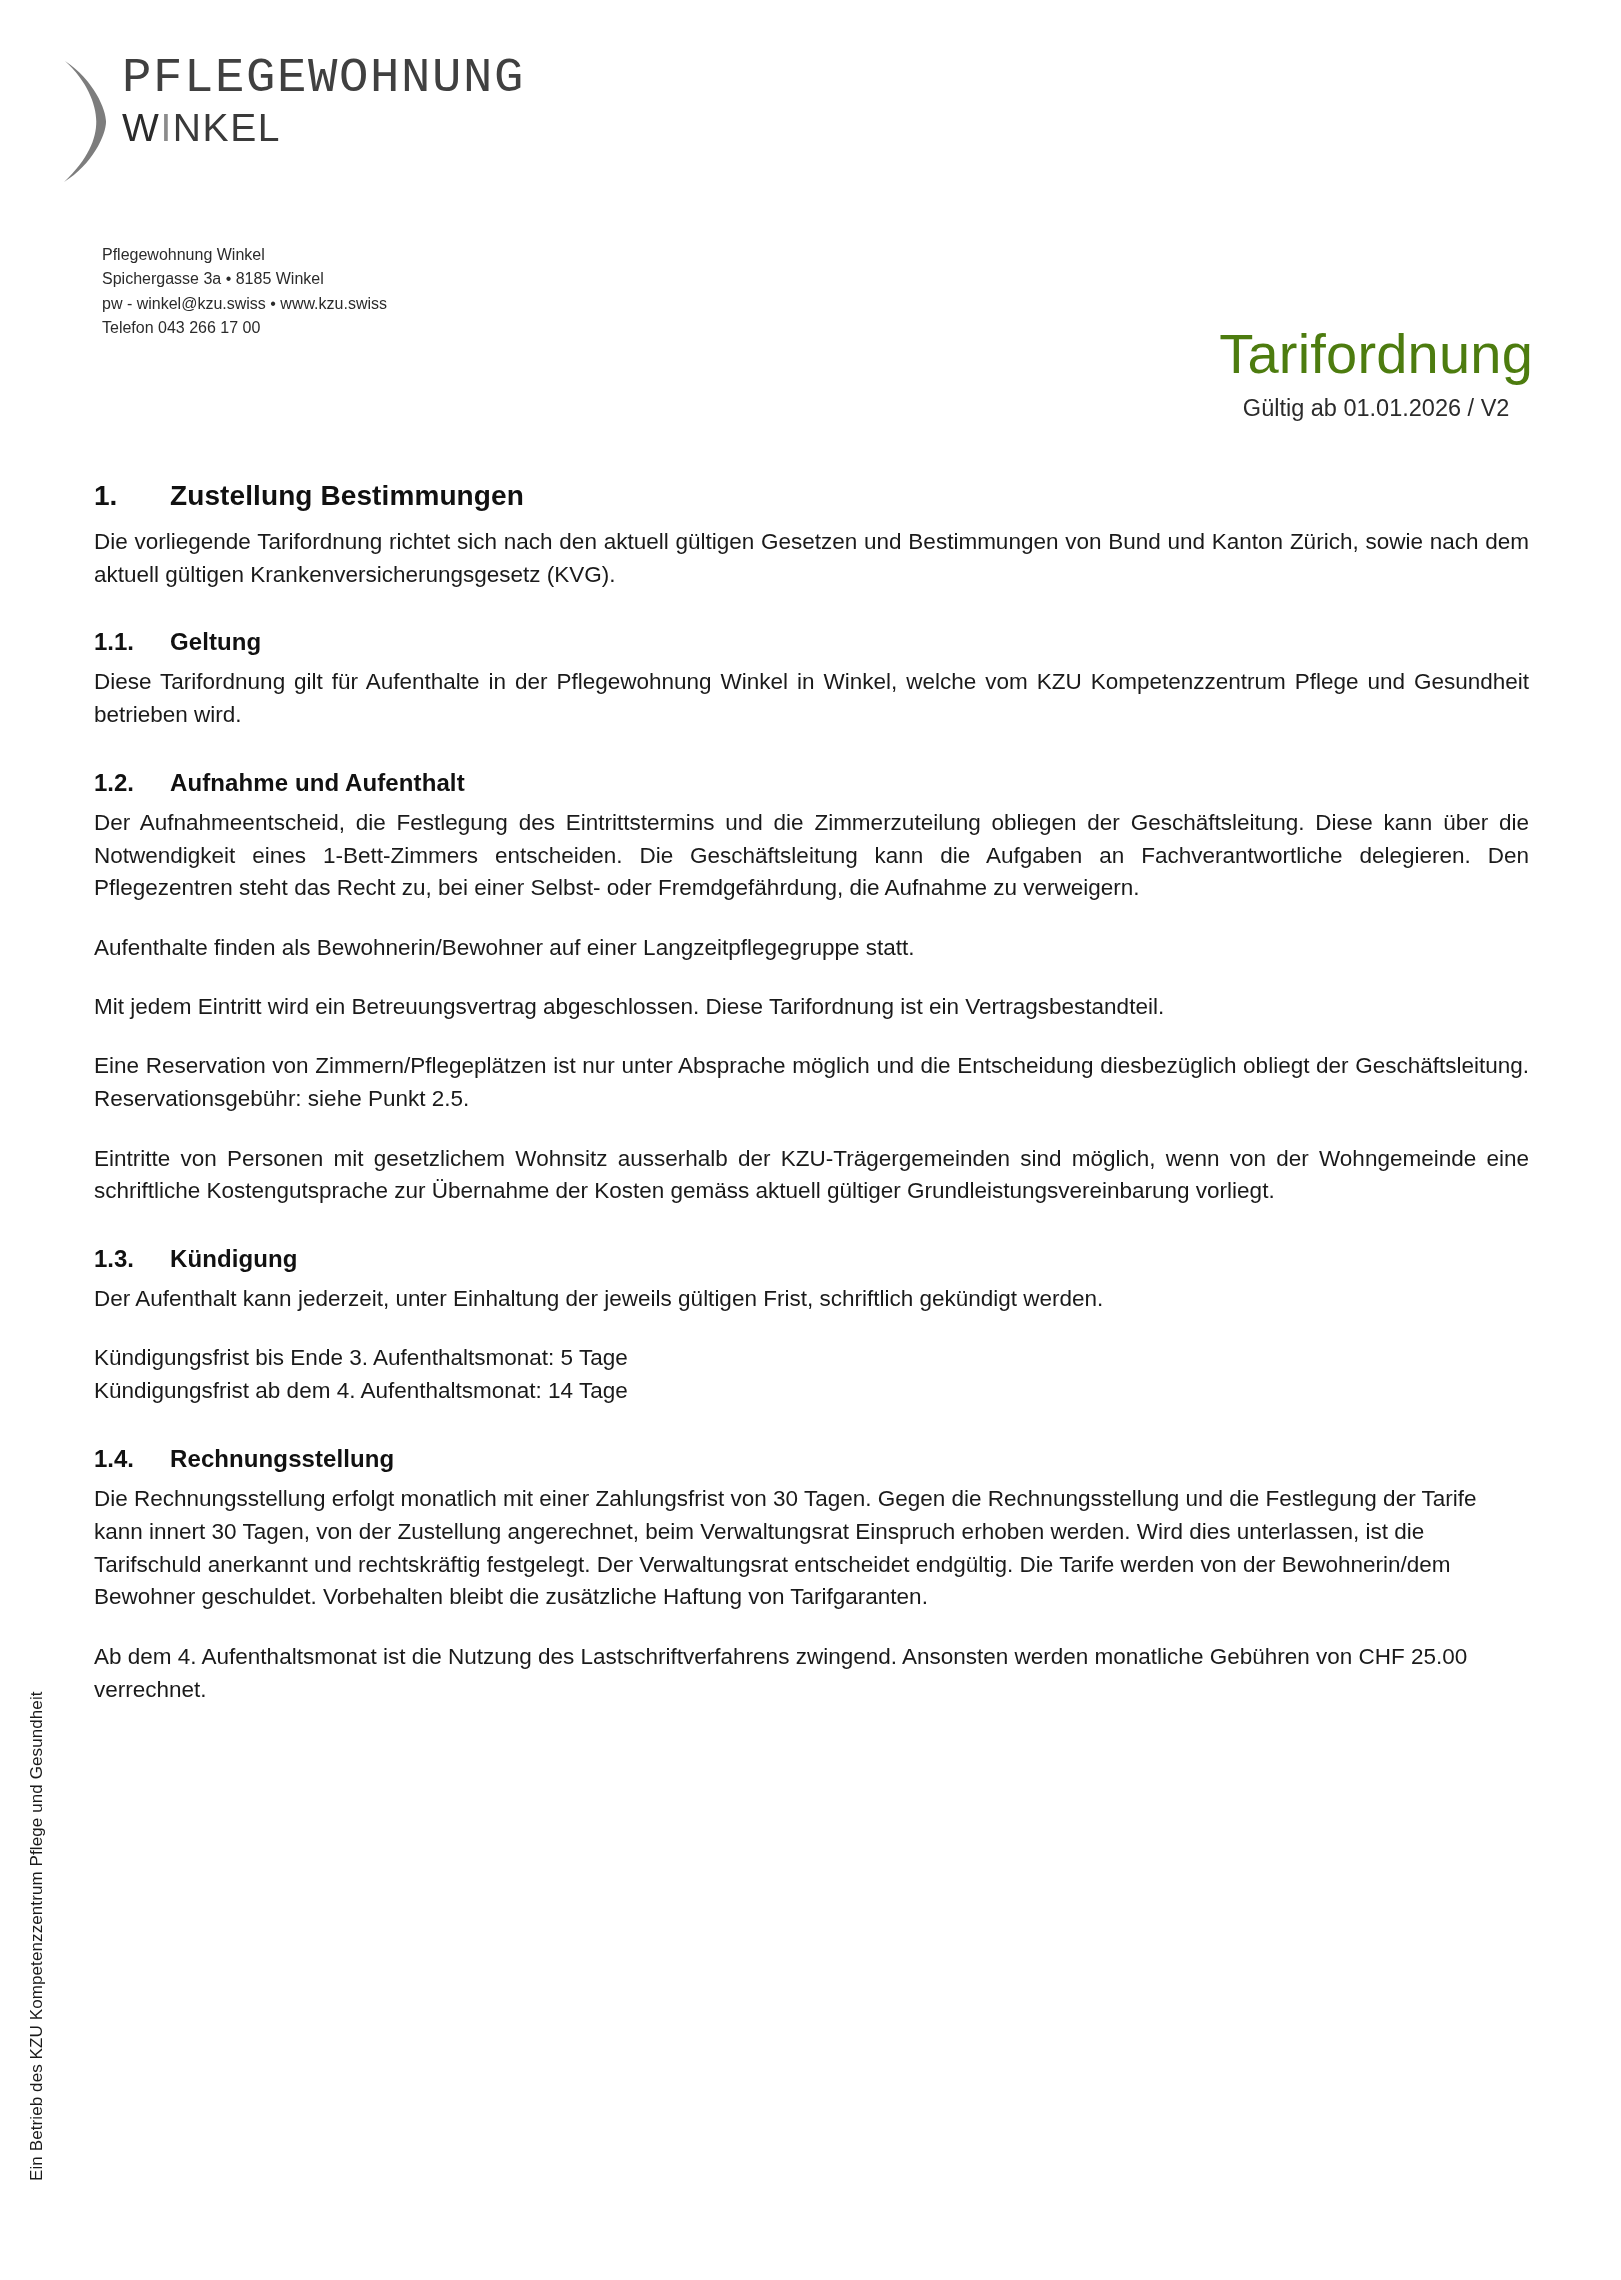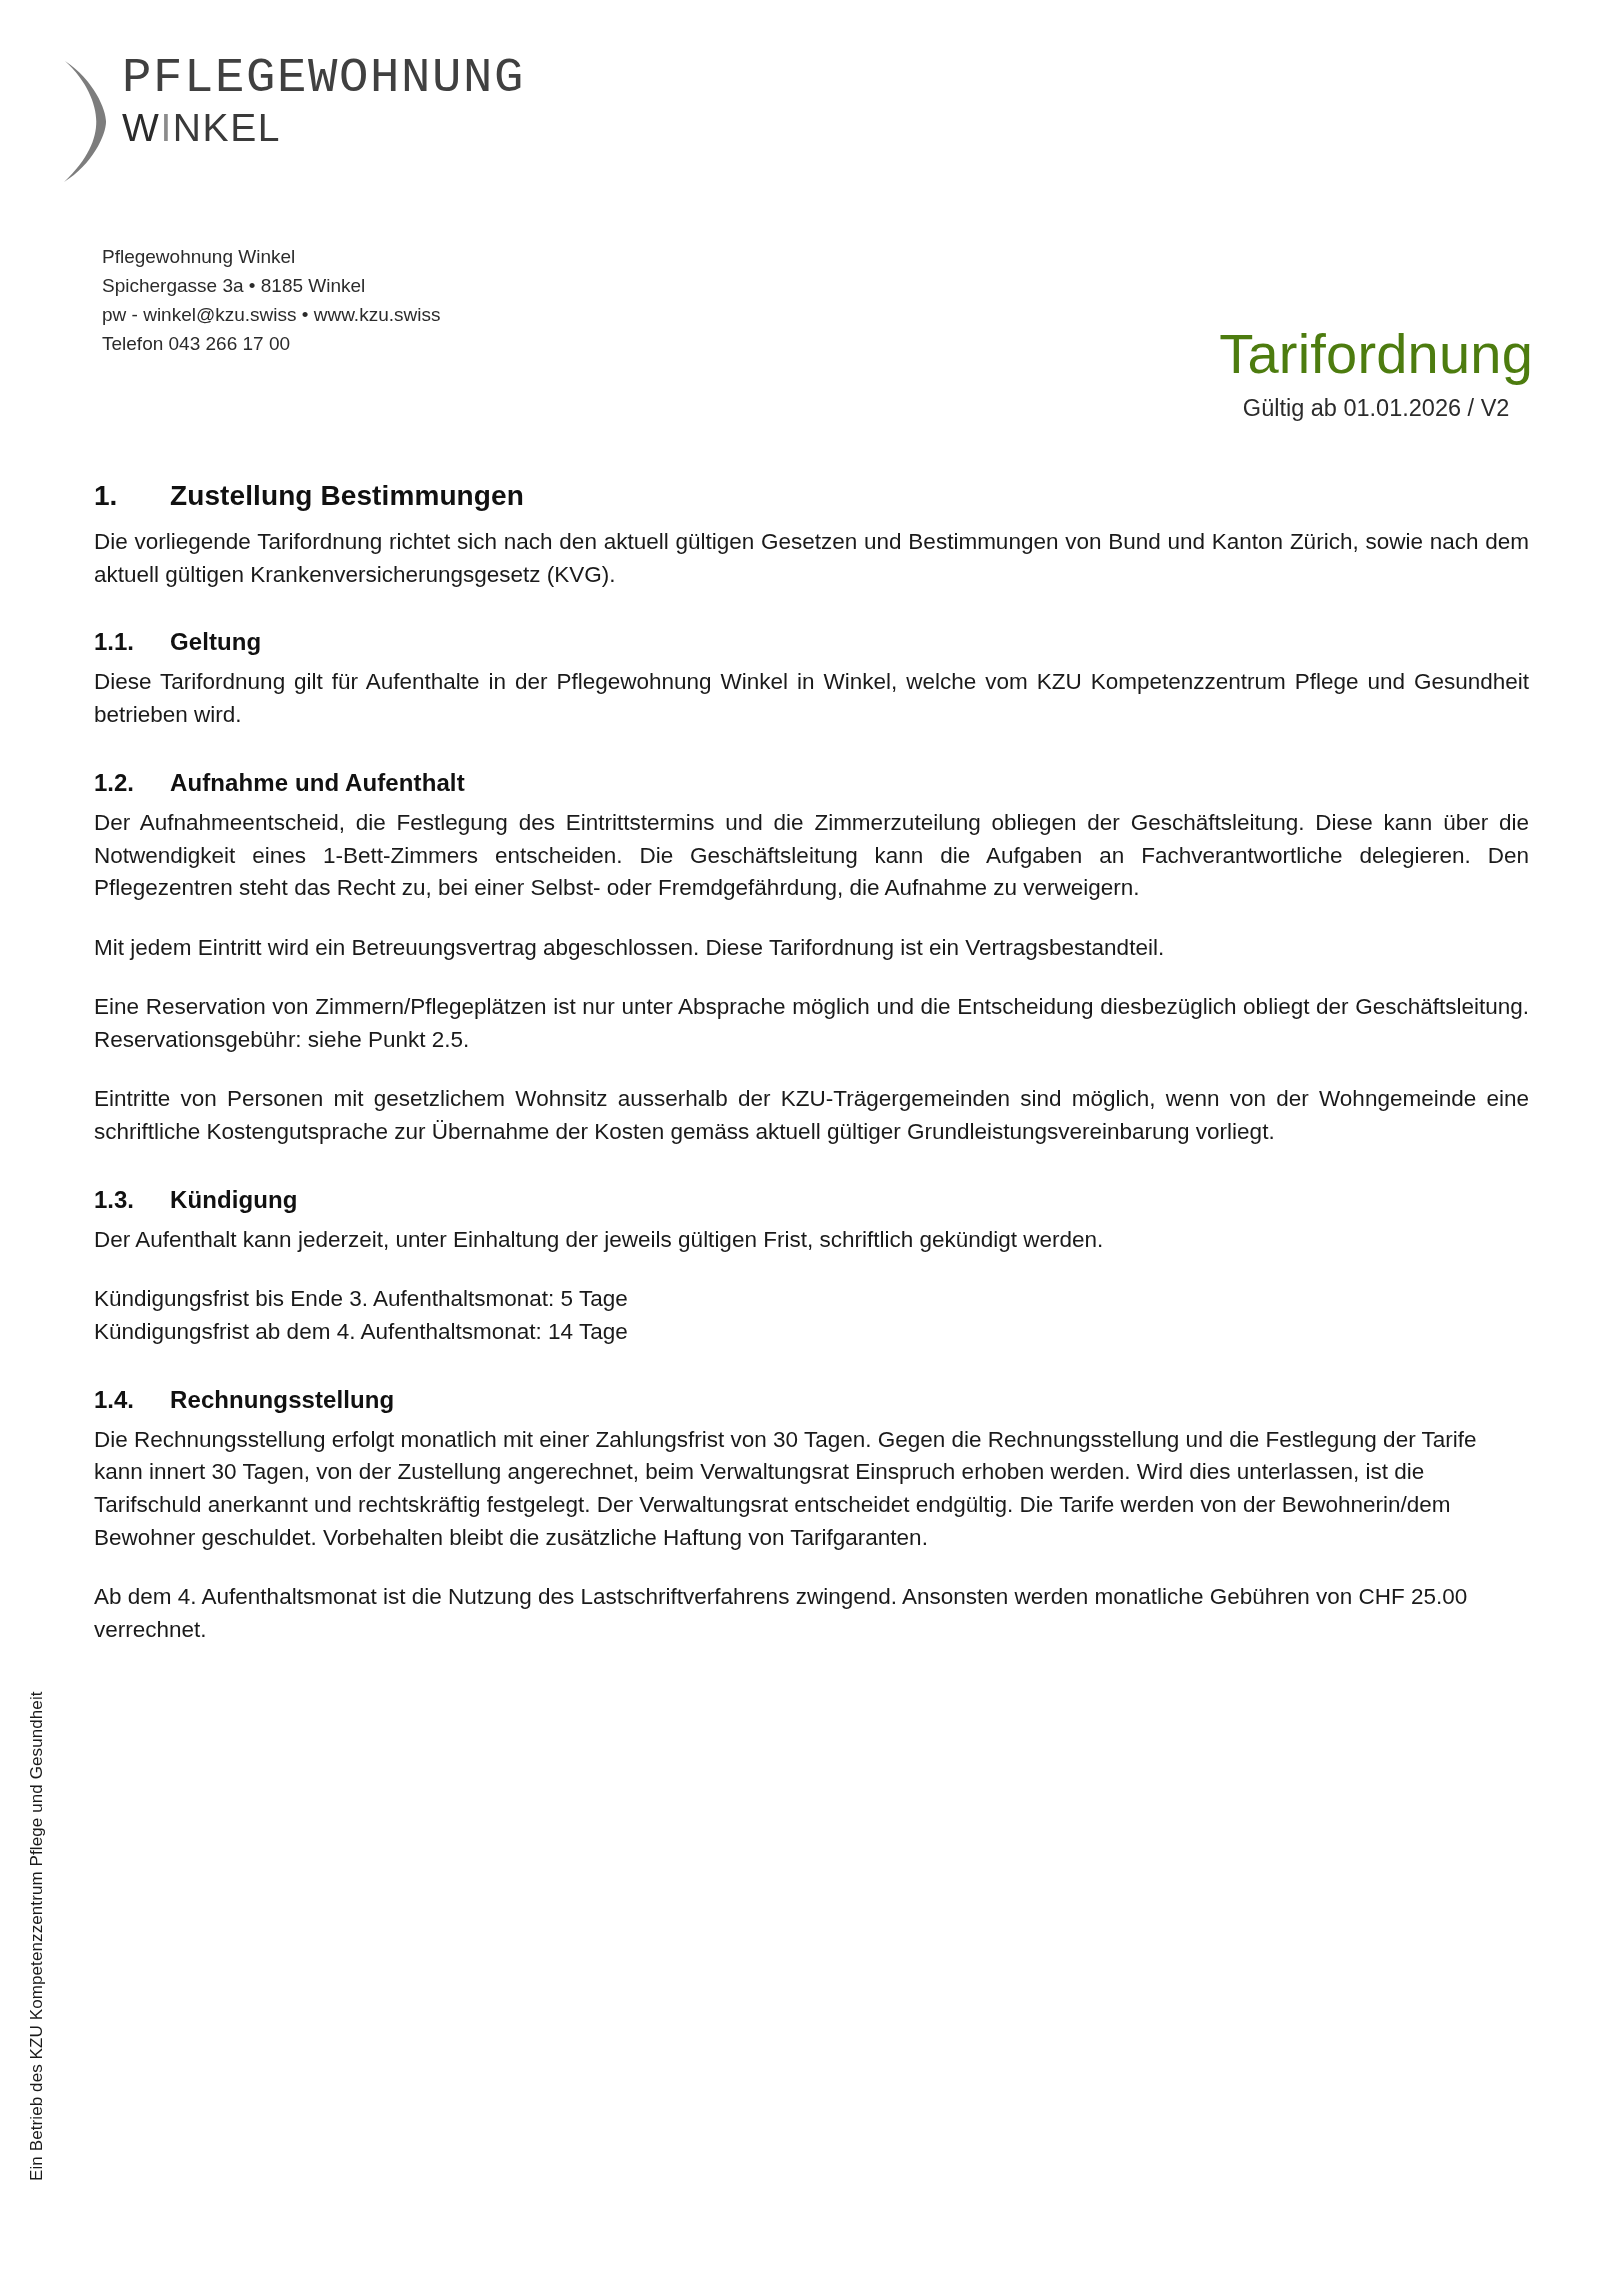--- a/index.html
+++ b/index.html
@@ -72,21 +72,21 @@
     white-space: nowrap;
   }
   .logo-line2 .w { color: #2b2b2b; }
   .logo-line2 .i { color: #8b8b8b; }
   .logo-line2 .rest { color: #3a3a3a; }
 
   .address {
     position: absolute;
     left: 102px;
     top: 243px;
-    font-size: 19px;
+    font-size: 16px;
     line-height: 1.52;
     color: #2b2b2b;
     white-space: nowrap;
   }
   .address div { white-space: nowrap; }
 
   
   .doc-title {
     position: absolute;
     right: 88px;
@@ -213,20 +213,21 @@
       <div class="num">1.1.</div>
       <div class="txt">Geltung</div>
     </div>
     <p class="para">Diese Tarifordnung gilt für Aufenthalte in der Pflegewohnung Winkel in Winkel, welche vom KZU Kompetenzzentrum Pflege und Gesundheit betrieben wird.</p>
 
     <div class="h2row">
       <div class="num">1.2.</div>
       <div class="txt">Aufnahme und Aufenthalt</div>
     </div>
     <p class="para">Der Aufnahmeentscheid, die Festlegung des Eintrittstermins und die Zimmerzuteilung obliegen der Geschäftsleitung. Diese kann über die Notwendigkeit eines 1-Bett-Zimmers entscheiden. Die Geschäftsleitung kann die Aufgaben an Fachverantwortliche delegieren. Den Pflegezentren steht das Recht zu, bei einer Selbst- oder Fremdgefährdung, die Aufnahme zu verweigern.</p>
+    <p class="para">Aufenthalte finden als Bewohnerin/Bewohner auf einer Langzeitpflegegruppe statt.</p>
     <p class="para">Mit jedem Eintritt wird ein Betreuungsvertrag abgeschlossen. Diese Tarifordnung ist ein Vertragsbestandteil.</p>
     <p class="para">Eine Reservation von Zimmern/Pflegeplätzen ist nur unter Absprache möglich und die Entscheidung diesbezüglich obliegt der Geschäftsleitung. Reservationsgebühr: siehe Punkt 2.5.</p>
     <p class="para">Eintritte von Personen mit gesetzlichem Wohnsitz ausserhalb der KZU-Trägergemeinden sind möglich, wenn von der Wohngemeinde eine schriftliche Kostengutsprache zur Übernahme der Kosten gemäss aktuell gültiger Grundleistungsvereinbarung vorliegt.</p>
 
     <div class="h2row">
       <div class="num">1.3.</div>
       <div class="txt">Kündigung</div>
     </div>
     <p class="para">Der Aufenthalt kann jederzeit, unter Einhaltung der jeweils gültigen Frist, schriftlich gekündigt werden.</p>
     <div class="para nojust tight">

